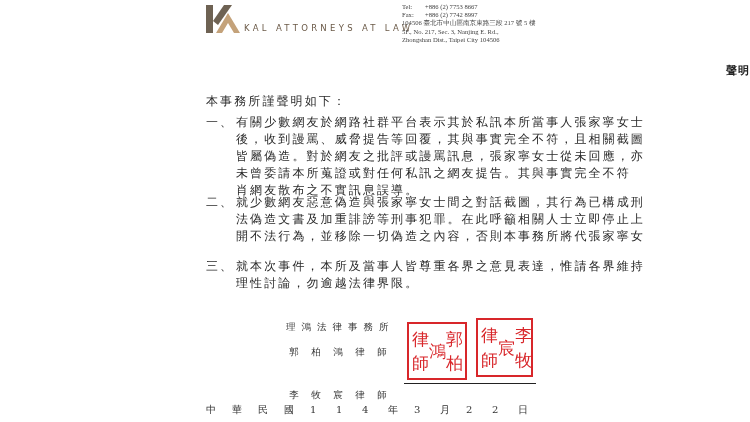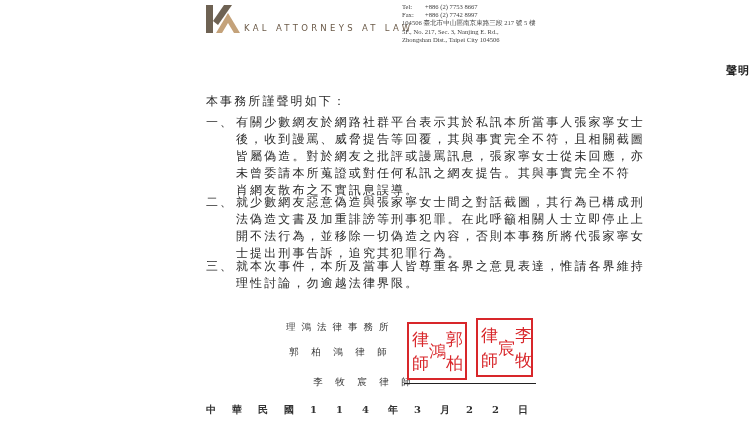--- a/index.html
+++ b/index.html
@@ -119,21 +119,21 @@
       white-space: nowrap;
       letter-spacing: 0;
     }
     .sig span {
       display: inline-block;
       text-align: center;
     }
     .sig-firm { top: 321px; }
     .sig-firm span { width: 15.5px; }
     .sig-l1 { top: 346px; }
-    .sig-l2 { top: 376px; margin-left: 24px; }
+    .sig-l2 { top: 389px; }
     .sig-l1 span, .sig-l2 span { width: 22px; }
 
     
     .seal {
       position: absolute;
       border: 2px solid #d8262a;
       background: #fff;
       box-sizing: border-box;
       color: #d8262a;
       font-family: "DejaVu Serif", serif;
@@ -171,21 +171,20 @@
     }
 
     
     .date {
       position: absolute;
       left: 206px;
       top: 403px;
       font-size: 10px;
       color: #333;
       white-space: nowrap;
-      font-weight: bold;
     }
     .date span {
       display: inline-block;
       width: 26px;
       text-align: left;
     }
   </style>
 </head>
 <body>
 
@@ -225,21 +224,20 @@
       <div class="line">肖網友散布之不實訊息誤導。</div>
     </div>
   </div>
 
   <div class="item item2 body-text">
     <div class="num">二、</div>
     <div class="lines">
       <div class="line">就少數網友惡意偽造與張家寧女士間之對話截圖，其行為已構成刑</div>
       <div class="line">法偽造文書及加重誹謗等刑事犯罪。在此呼籲相關人士立即停止上</div>
       <div class="line">開不法行為，並移除一切偽造之內容，否則本事務所將代張家寧女</div>
-      <div class="line">士提出刑事告訴，追究其犯罪行為。</div>
     </div>
   </div>
 
   <div class="item item3 body-text">
     <div class="num">三、</div>
     <div class="lines">
       <div class="line">就本次事件，本所及當事人皆尊重各界之意見表達，惟請各界維持</div>
       <div class="line">理性討論，勿逾越法律界限。</div>
     </div>
   </div>

